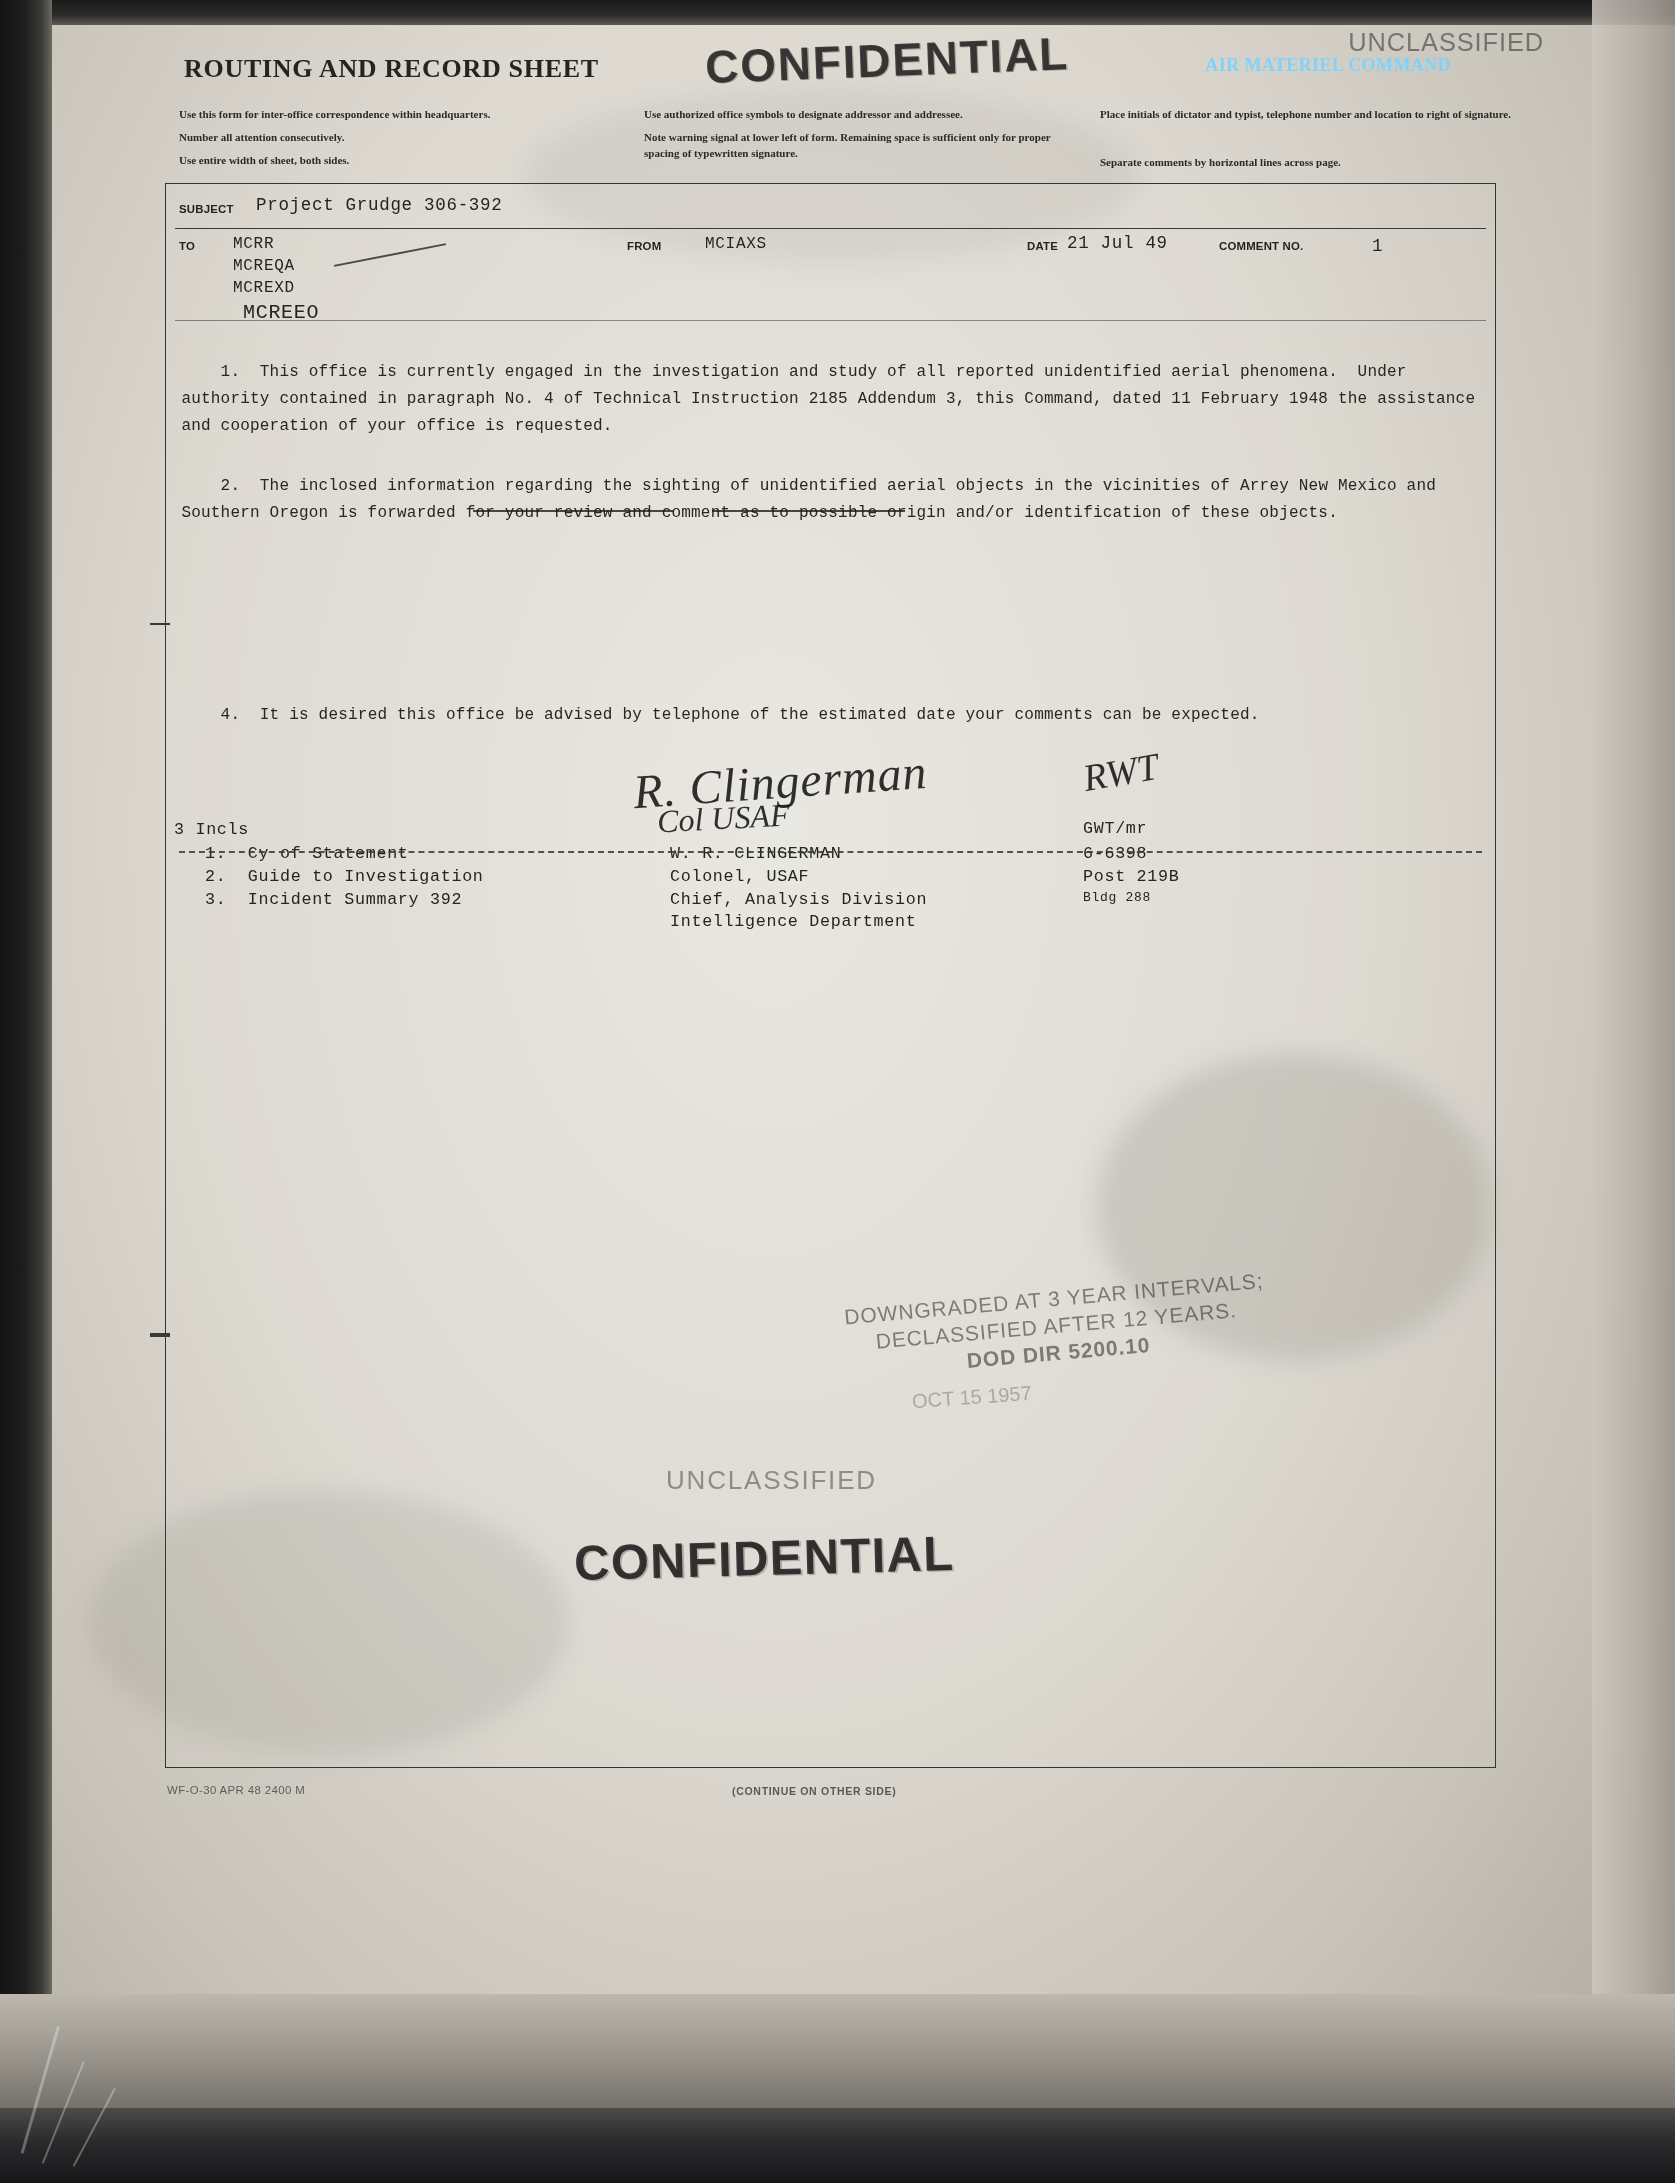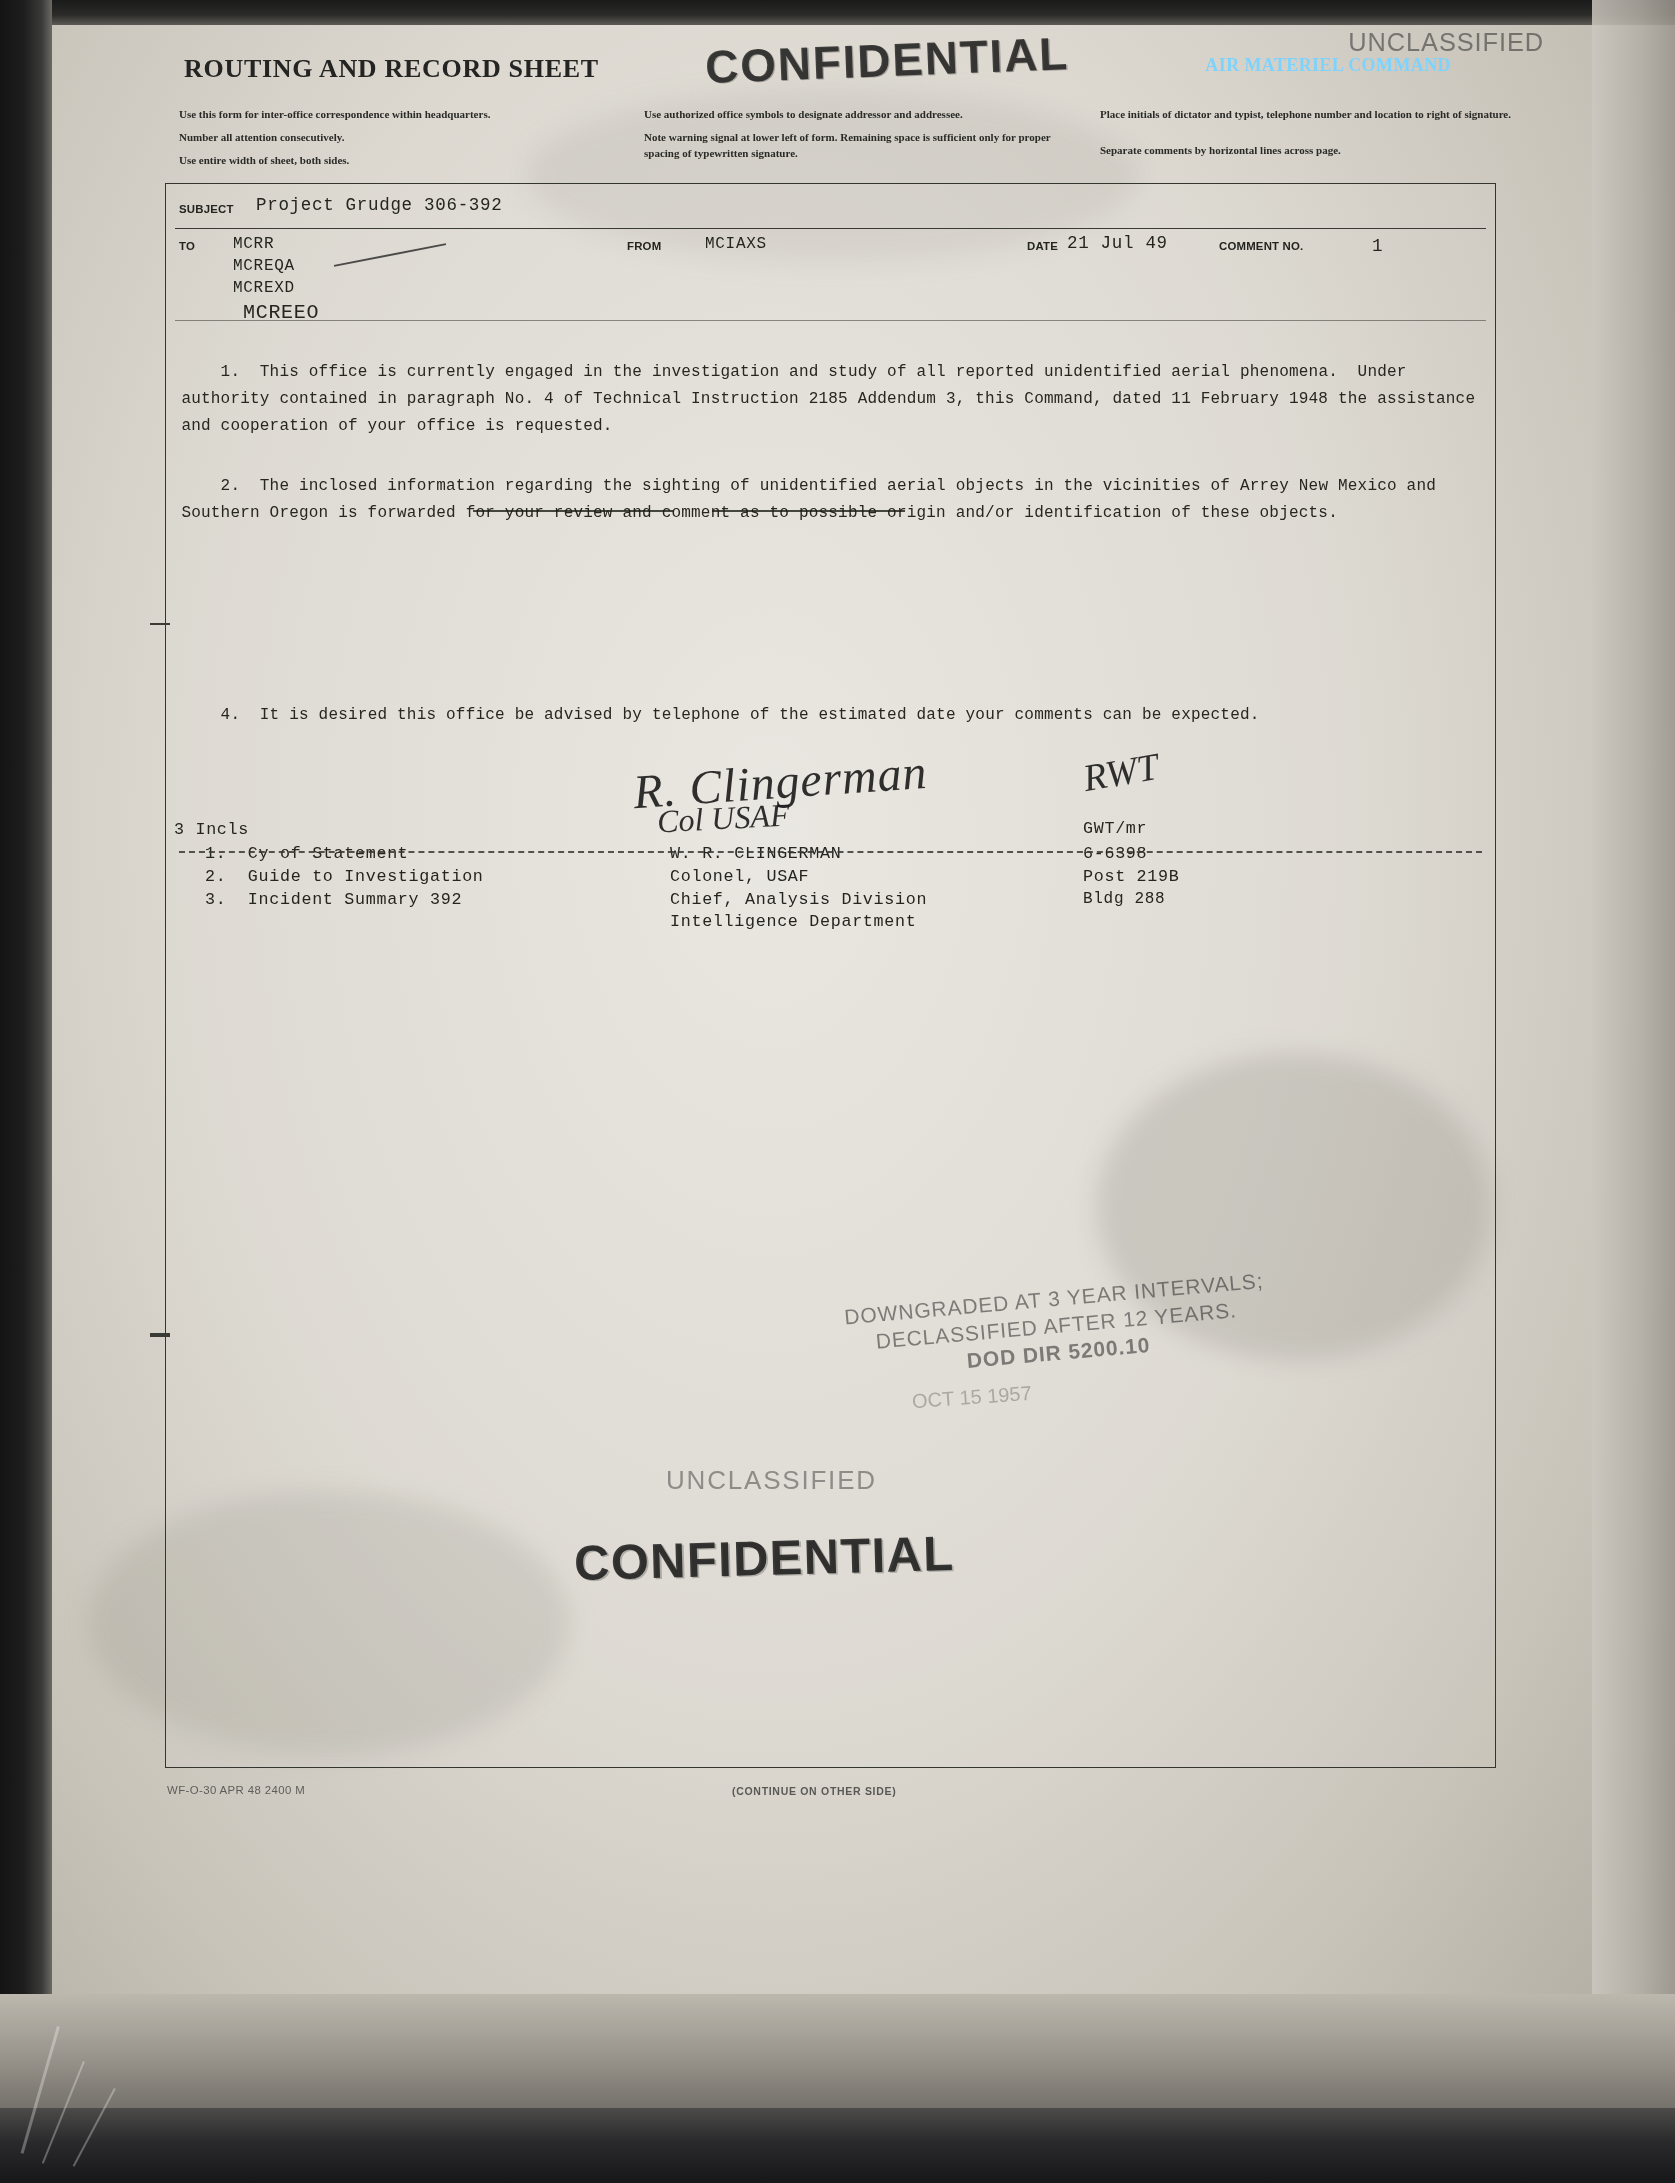--- a/index.html
+++ b/index.html
@@ -298,21 +298,21 @@
       <p>Use this form for inter-office correspondence within headquarters.</p>
       <p>Number all attention consecutively.</p>
       <p>Use entire width of sheet, both sides.</p>
     </div>
     <div class="col c2">
       <p>Use authorized office symbols to designate addressor and addressee.</p>
       <p>Note warning signal at lower left of form. Remaining space is sufficient only for proper spacing of typewritten signature.</p>
     </div>
     <div class="col c3">
       <p>Place initials of dictator and typist, telephone number and location to right of signature.</p>
-      <p style="margin-top:20px;">Separate comments by horizontal lines across page.</p>
+      <p style="margin-top:32px;">Separate comments by horizontal lines across page.</p>
     </div>
   </div>
 
   <div class="formbox">
 
     <div class="lbl" style="left:13px; top:18.4px;">SUBJECT</div>
     <div class="typed" style="left:90px; top:10.5px;">Project Grudge 306-392</div>
     <div class="hr-line" style="top:44px;"></div>
 
     <div class="lbl" style="left:13px; top:56px;">TO</div>
@@ -351,21 +351,21 @@
     <div class="typed" style="left:39px; top:706px; font-size:16.7px;">3.  Incident Summary 392</div>
 
     <div class="typed" style="left:504px; top:660px; font-size:16.7px;">W. R. CLINGERMAN</div>
     <div class="typed" style="left:504px; top:683px; font-size:16.7px;">Colonel, USAF</div>
     <div class="typed" style="left:504px; top:706px; font-size:16.7px;">Chief, Analysis Division</div>
     <div class="typed" style="left:504px; top:728px; font-size:16.7px;">Intelligence Department</div>
 
     <div class="typed" style="left:917px; top:635px; font-size:16.7px;">GWT/mr</div>
     <div class="typed" style="left:917px; top:660px; font-size:16.7px;">6-6398</div>
     <div class="typed" style="left:917px; top:683px; font-size:16.7px;">Post 219B</div>
-    <div class="typed" style="left:917px; top:706px; font-size:16px;">Bldg 288</div>
+    <div class="typed" style="left:917px; top:706px; font-size:13px;">Bldg 288</div>
 
     <div class="dash-sep"></div>
 
     <div class="stamp-down">
       <div>DOWNGRADED AT 3 YEAR INTERVALS;</div>
       <div>DECLASSIFIED AFTER 12 YEARS.</div>
       <div style="font-weight:bold;">DOD DIR 5200.10</div>
     </div>
     <div class="stamp-smudge" style="left:746px; top:1202px; font-size:20px; transform:rotate(-4deg);">OCT 15 1957</div>
 

